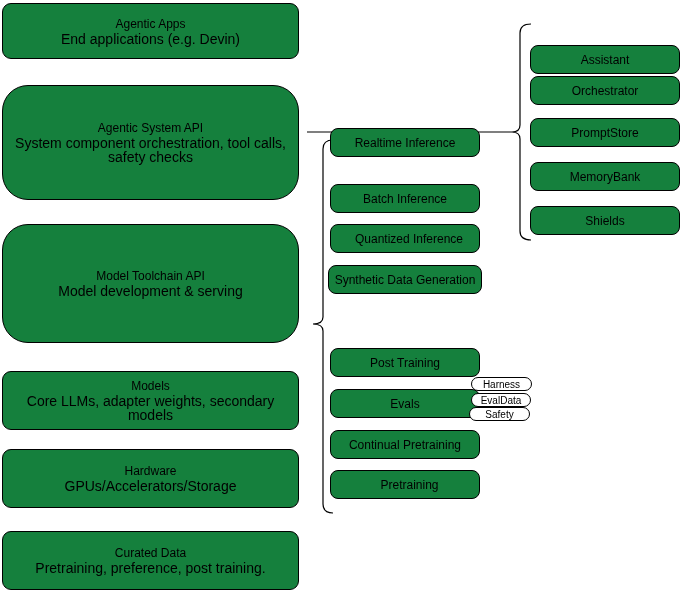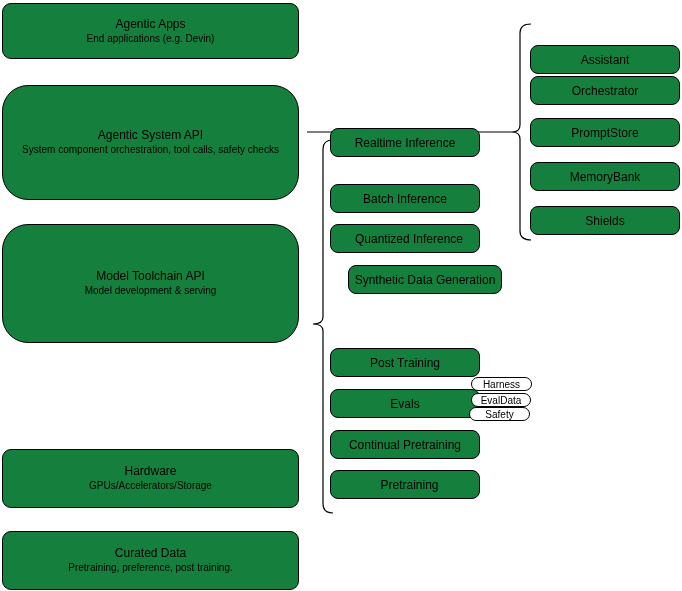--- a/index.html
+++ b/index.html
@@ -28,21 +28,21 @@
     flex-direction: column;
     align-items: center;
     justify-content: center;
     text-align: center;
   }
   .node.left-col { left: 2px; width: 297px; }
   .node.r-lg { border-radius: 26px; }
   .node.mid-col { left: 330px; width: 150px; height: 29px; border-radius: 8px; }
   .node.right-col { left: 530px; width: 150px; height: 29px; border-radius: 8px; }
   .title { font-size: 12px; line-height: 15px; }
-  .subtitle { font-size: 10px; line-height: 14px; }
+  .subtitle { font-size: 14px; line-height: 14px; }
   .label { font-size: 12px; line-height: 14px; }
   .chip {
     position: absolute;
     box-sizing: border-box;
     border: 1.2px solid #000000;
     border-radius: 999px;
     background: #ffffff;
     display: flex;
     align-items: center;
     justify-content: center;
@@ -69,41 +69,45 @@
   <div class="node left-col r-lg" style="top:85px;height:115px;">
     <div class="title">Agentic System API</div>
     <div class="subtitle">System component orchestration, tool calls, safety checks</div>
   </div>
 
   <div class="node left-col r-lg" style="top:224px;height:119px;">
     <div class="title">Model Toolchain API</div>
     <div class="subtitle">Model development &amp; serving</div>
   </div>
 
+  <div class="node left-col" style="top:371px;height:59px;">
+    <div class="title">Models</div>
+    <div class="subtitle">Core LLMs, adapter weights, secondary models</div>
+  </div>
 
   <div class="node left-col" style="top:449px;height:59px;">
     <div class="title">Hardware</div>
     <div class="subtitle">GPUs/Accelerators/Storage</div>
   </div>
 
   <div class="node left-col" style="top:531px;height:59px;">
     <div class="title">Curated Data</div>
     <div class="subtitle">Pretraining, preference, post training.</div>
   </div>
 
   <div class="node mid-col" style="top:128px;">
     <div class="label">Realtime Inference</div>
   </div>
   <div class="node mid-col" style="top:184px;">
     <div class="label">Batch Inference</div>
   </div>
   <div class="node mid-col" style="top:224px;padding-left:8px;">
     <div class="label">Quantized Inference</div>
   </div>
-  <div class="node mid-col" style="top:265px;left:348px;width:154px;">
+  <div class="node mid-col" style="top:265px;left:328px;width:154px;">
     <div class="label">Synthetic Data Generation</div>
   </div>
   <div class="node mid-col" style="top:389px;">
     <div class="label">Evals</div>
   </div>
   <div class="node mid-col" style="top:348px;">
     <div class="label">Post Training</div>
   </div>
   <div class="node mid-col" style="top:430px;">
     <div class="label">Continual Pretraining</div>

